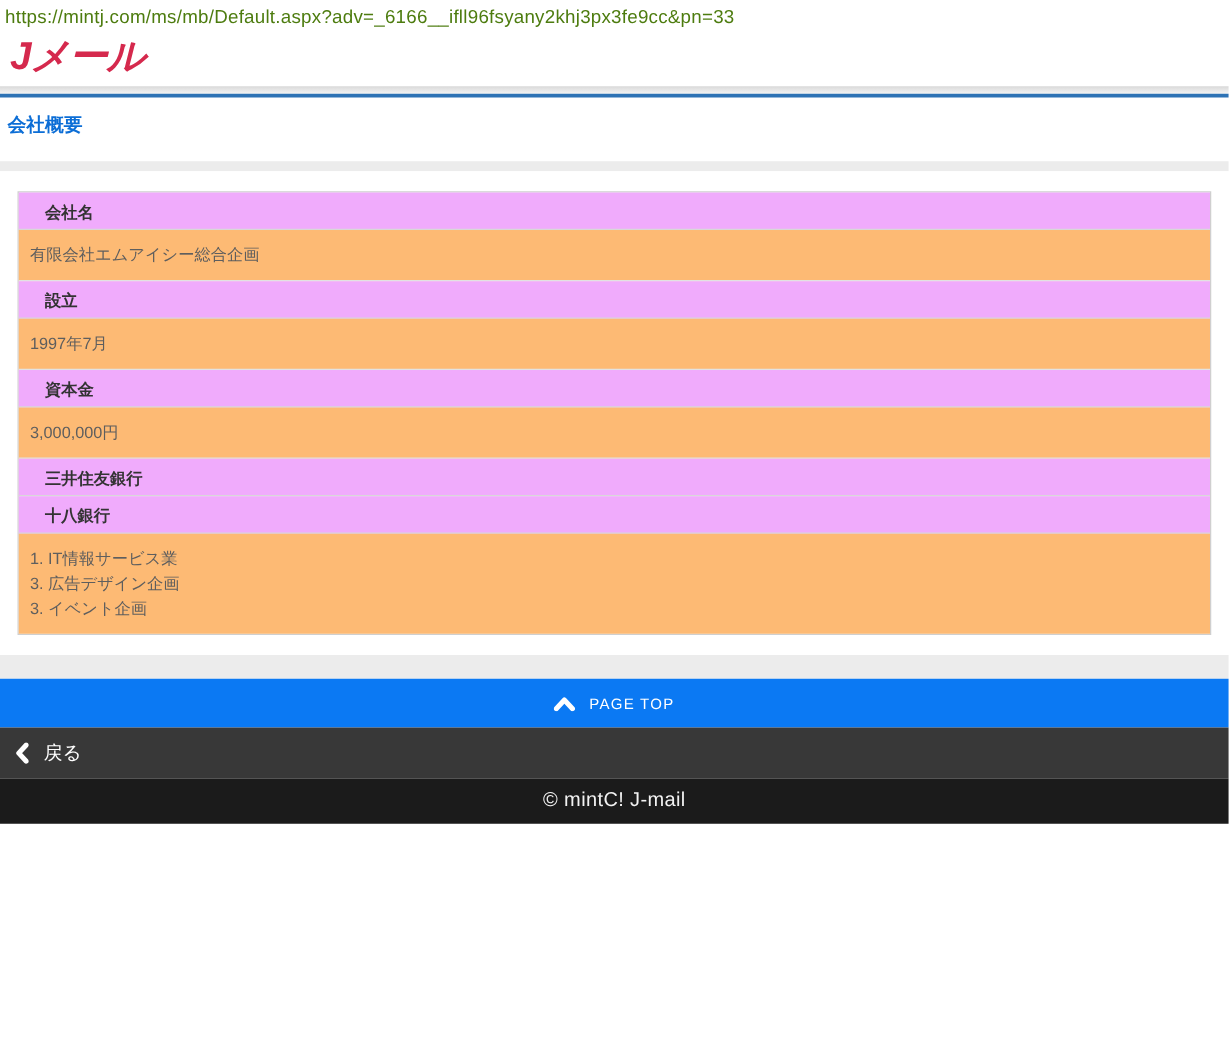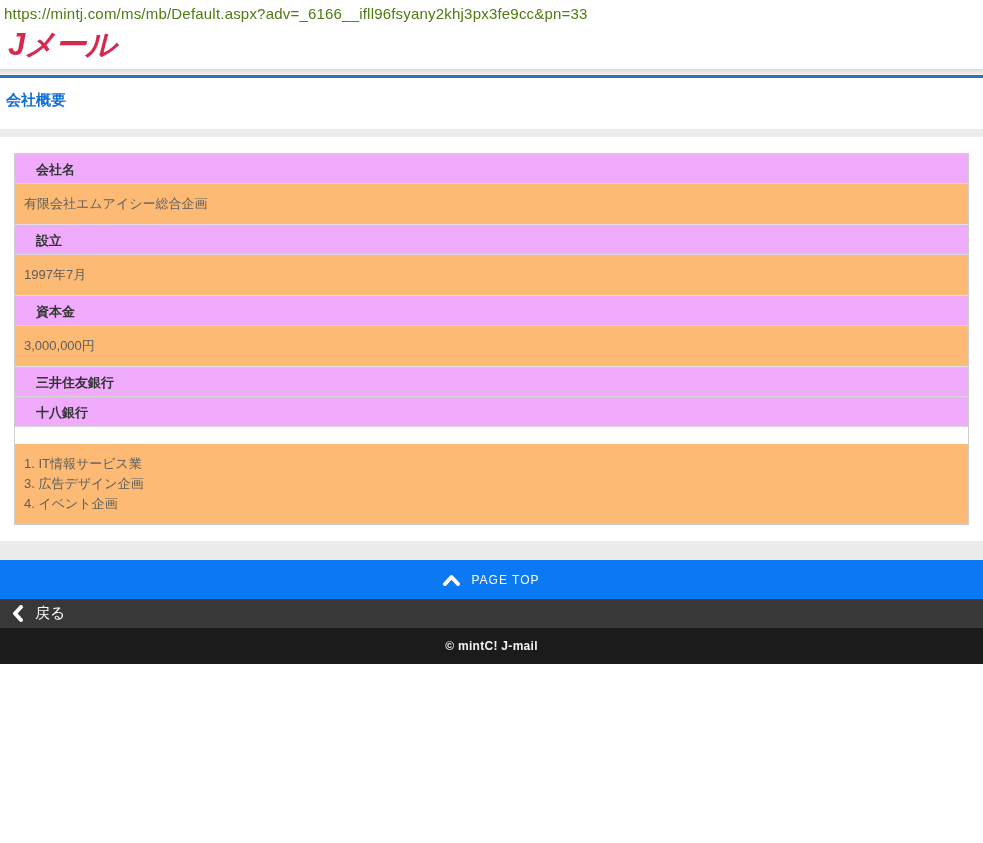--- a/index.html
+++ b/index.html
@@ -51,44 +51,44 @@
     font-size: 13px; font-weight: bold; color: #333333;
     line-height: 19px;
   }
   .row-value {
     background: #fdba74;
     border-bottom: 1px solid #e2e2e2;
     padding: 10px 9px;
     font-size: 13px; color: #5e5e5e;
     line-height: 20px;
   }
-  .company-table .row-value:last-child { border-bottom: none; margin-top: 17px; }
+  .company-table .row-value:last-child { border-bottom: none; }
   .pre-footer-band { height: 19px; background: #ececec; }
   .page-top-bar {
     height: 39px; background: #0b79f3;
     display: flex; align-items: center; justify-content: center;
     cursor: pointer; text-decoration: none;
   }
   .page-top-bar .icon { display: inline-flex; margin-right: 11px; }
   .page-top-label {
     color: #ffffff; font-size: 12px; letter-spacing: 1px;
   }
   .back-bar {
-    height: 29px; background: #383838;
+    height: 41px; background: #383838;
     display: flex; align-items: center;
     padding-left: 12px;
     cursor: pointer; text-decoration: none;
   }
   .back-bar .icon { display: inline-flex; margin-right: 12px; }
   .back-label { color: #ffffff; font-size: 15px; }
   .footer {
     height: 36px; background: #1b1b1b;
     display: flex; align-items: center; justify-content: center;
   }
-  .copyright { color: #f2f2f2; font-size: 12px; letter-spacing: 0.3px; font-weight: bold; }
+  .copyright { color: #f2f2f2; font-size: 16px; letter-spacing: 0.3px; }
 </style>
 </head>
 <body>
 
 <div class="url-text">https://mintj.com/ms/mb/Default.aspx?adv=_6166__ifll96fsyany2khj3px3fe9cc&amp;pn=33</div>
 
 <div class="logo">
   <span class="logo-text">Jメール</span>
 </div>
 
@@ -110,21 +110,21 @@
       </div>
       <div class="row-header">資本金</div>
       <div class="row-value">
         <div>3,000,000円</div>
       </div>
       <div class="row-header">三井住友銀行</div>
       <div class="row-header">十八銀行</div>
       <div class="row-value">
         <div>1. IT情報サービス業</div>
         <div>3. 広告デザイン企画</div>
-        <div>4. イベント企画</div>
+        <div>3. イベント企画</div>
       </div>
     </div>
 </div>
 
 <div class="pre-footer-band"></div>
 
 <a class="page-top-bar">
   <span class="icon">
     <svg width="17" height="12" viewBox="0 0 17 12">
       <polyline points="2,10 8.5,3 15,10" fill="none" stroke="#ffffff" stroke-width="4" stroke-linecap="round" stroke-linejoin="round"></polyline>

